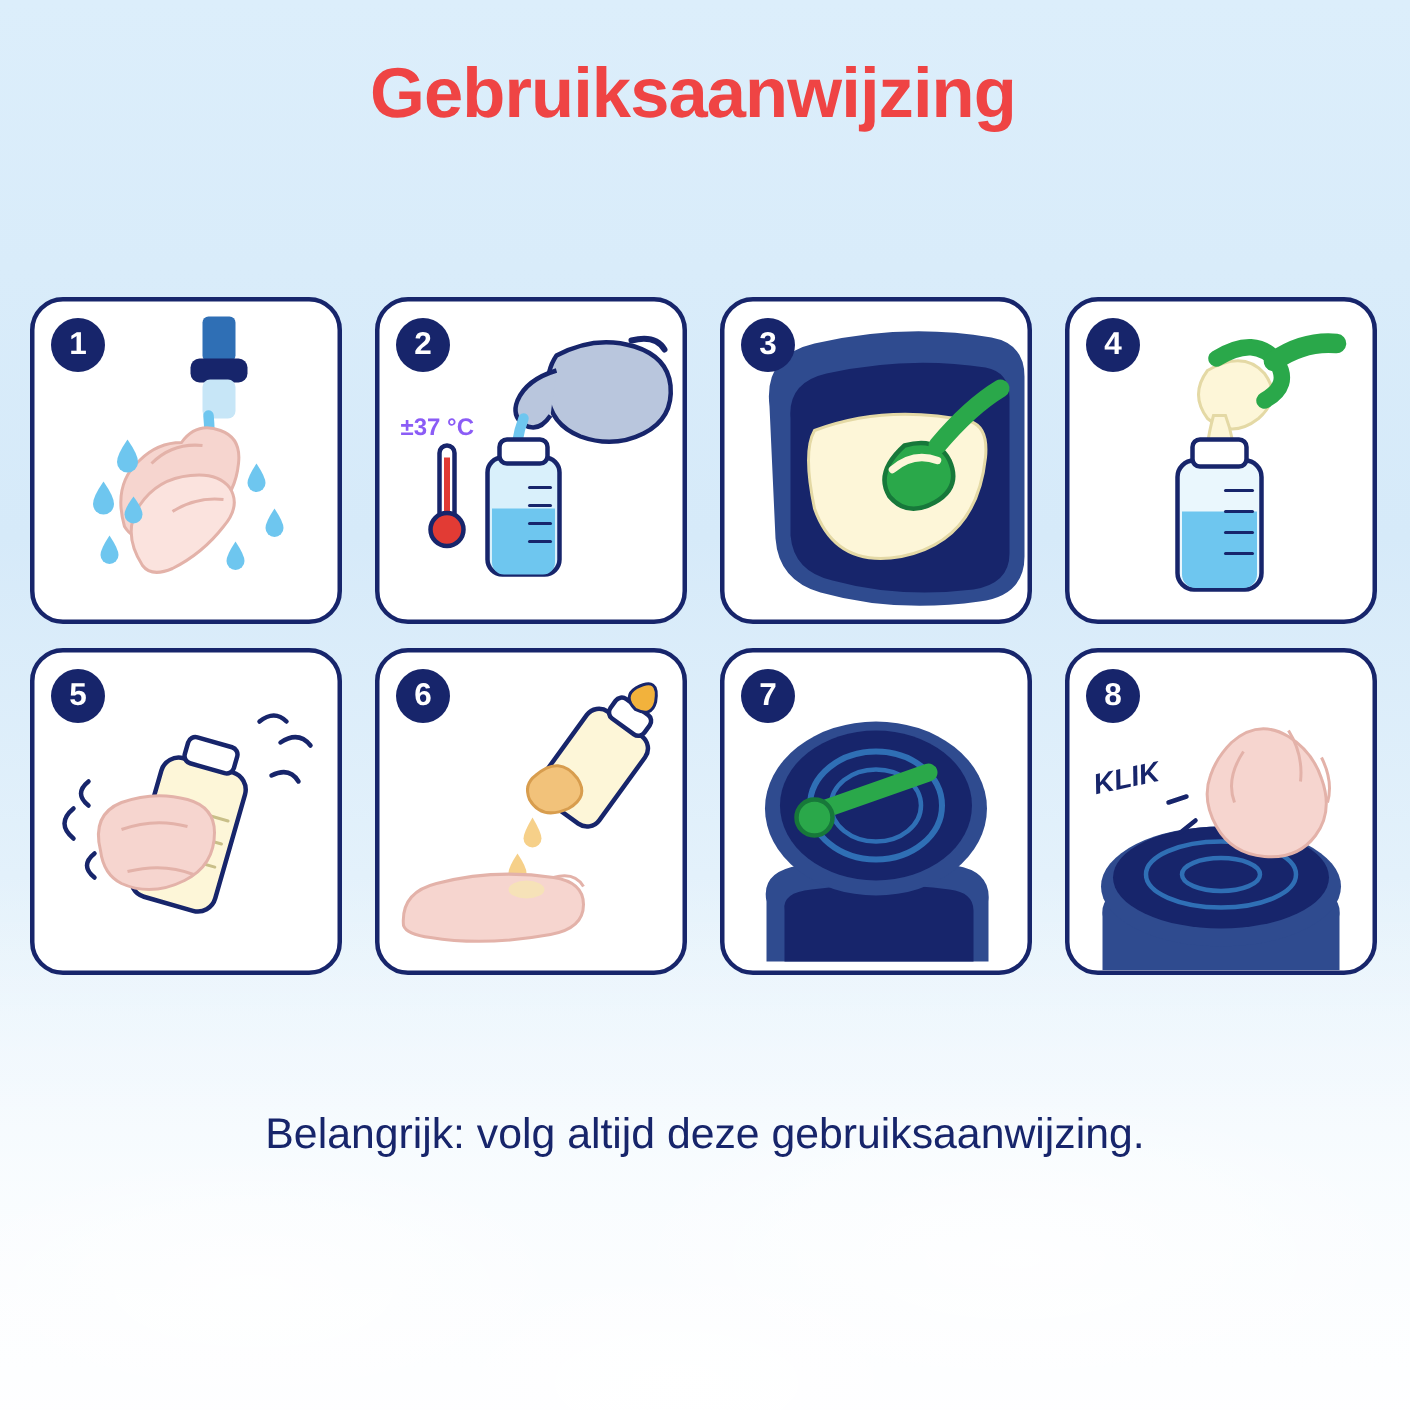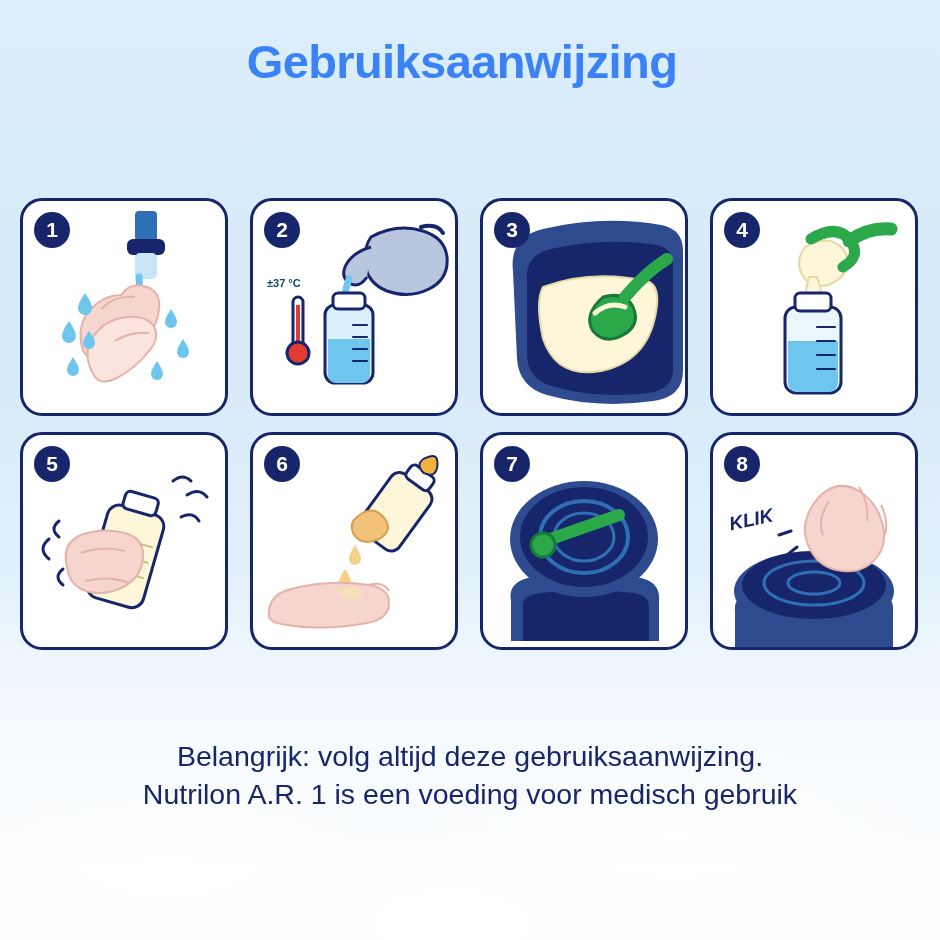--- a/index.html
+++ b/index.html
@@ -26,21 +26,21 @@
       linear-gradient(180deg, rgba(255,255,255,0) 0%, rgba(255,255,255,0.55) 55%, rgba(255,255,255,0.85) 100%);
     pointer-events: none;
   }
   .title {
     position: absolute;
     top: 34px;
     left: 0; right: 16px;
     text-align: center;
     font-size: 47px;
     font-weight: bold;
-    color: #3b82f6;
+    color: #ef4444;
     letter-spacing: -0.6px;
   }
   .grid {
     position: absolute;
     top: 198px;
     left: 20px;
     width: 900px;
     display: grid;
     grid-template-columns: repeat(4, 202px);
     grid-template-rows: repeat(2, 212px);
@@ -71,23 +71,23 @@
     align-items: center;
     justify-content: center;
     z-index: 5;
   }
   .art { position: absolute; inset: 0; }
   .art svg { width: 100%; height: 100%; display: block; }
   .temp-label {
     position: absolute;
     left: 14px;
     top: 76px;
-    font-size: 11px;
+    font-size: 16px;
     font-weight: bold;
-    color: #0c4a6e;
+    color: #8b5cf6;
     z-index: 4;
   }
   .klik-label {
     position: absolute;
     left: 16px;
     top: 74px;
     font-size: 19px;
     font-weight: bold;
     color: #17256b;
     font-style: italic;
@@ -311,14 +311,13 @@
       </svg>
     </div>
     <div class="klik-label">KLIK</div>
     <div class="step-num">8</div>
   </div>
 
 </div>
 
 <div class="footer">
   <div>Belangrijk: volg altijd deze gebruiksaanwijzing.</div>
-  <div>Nutrilon A.R. 1 is een voeding voor medisch gebruik</div>
 </div>
 
 </body></html>

